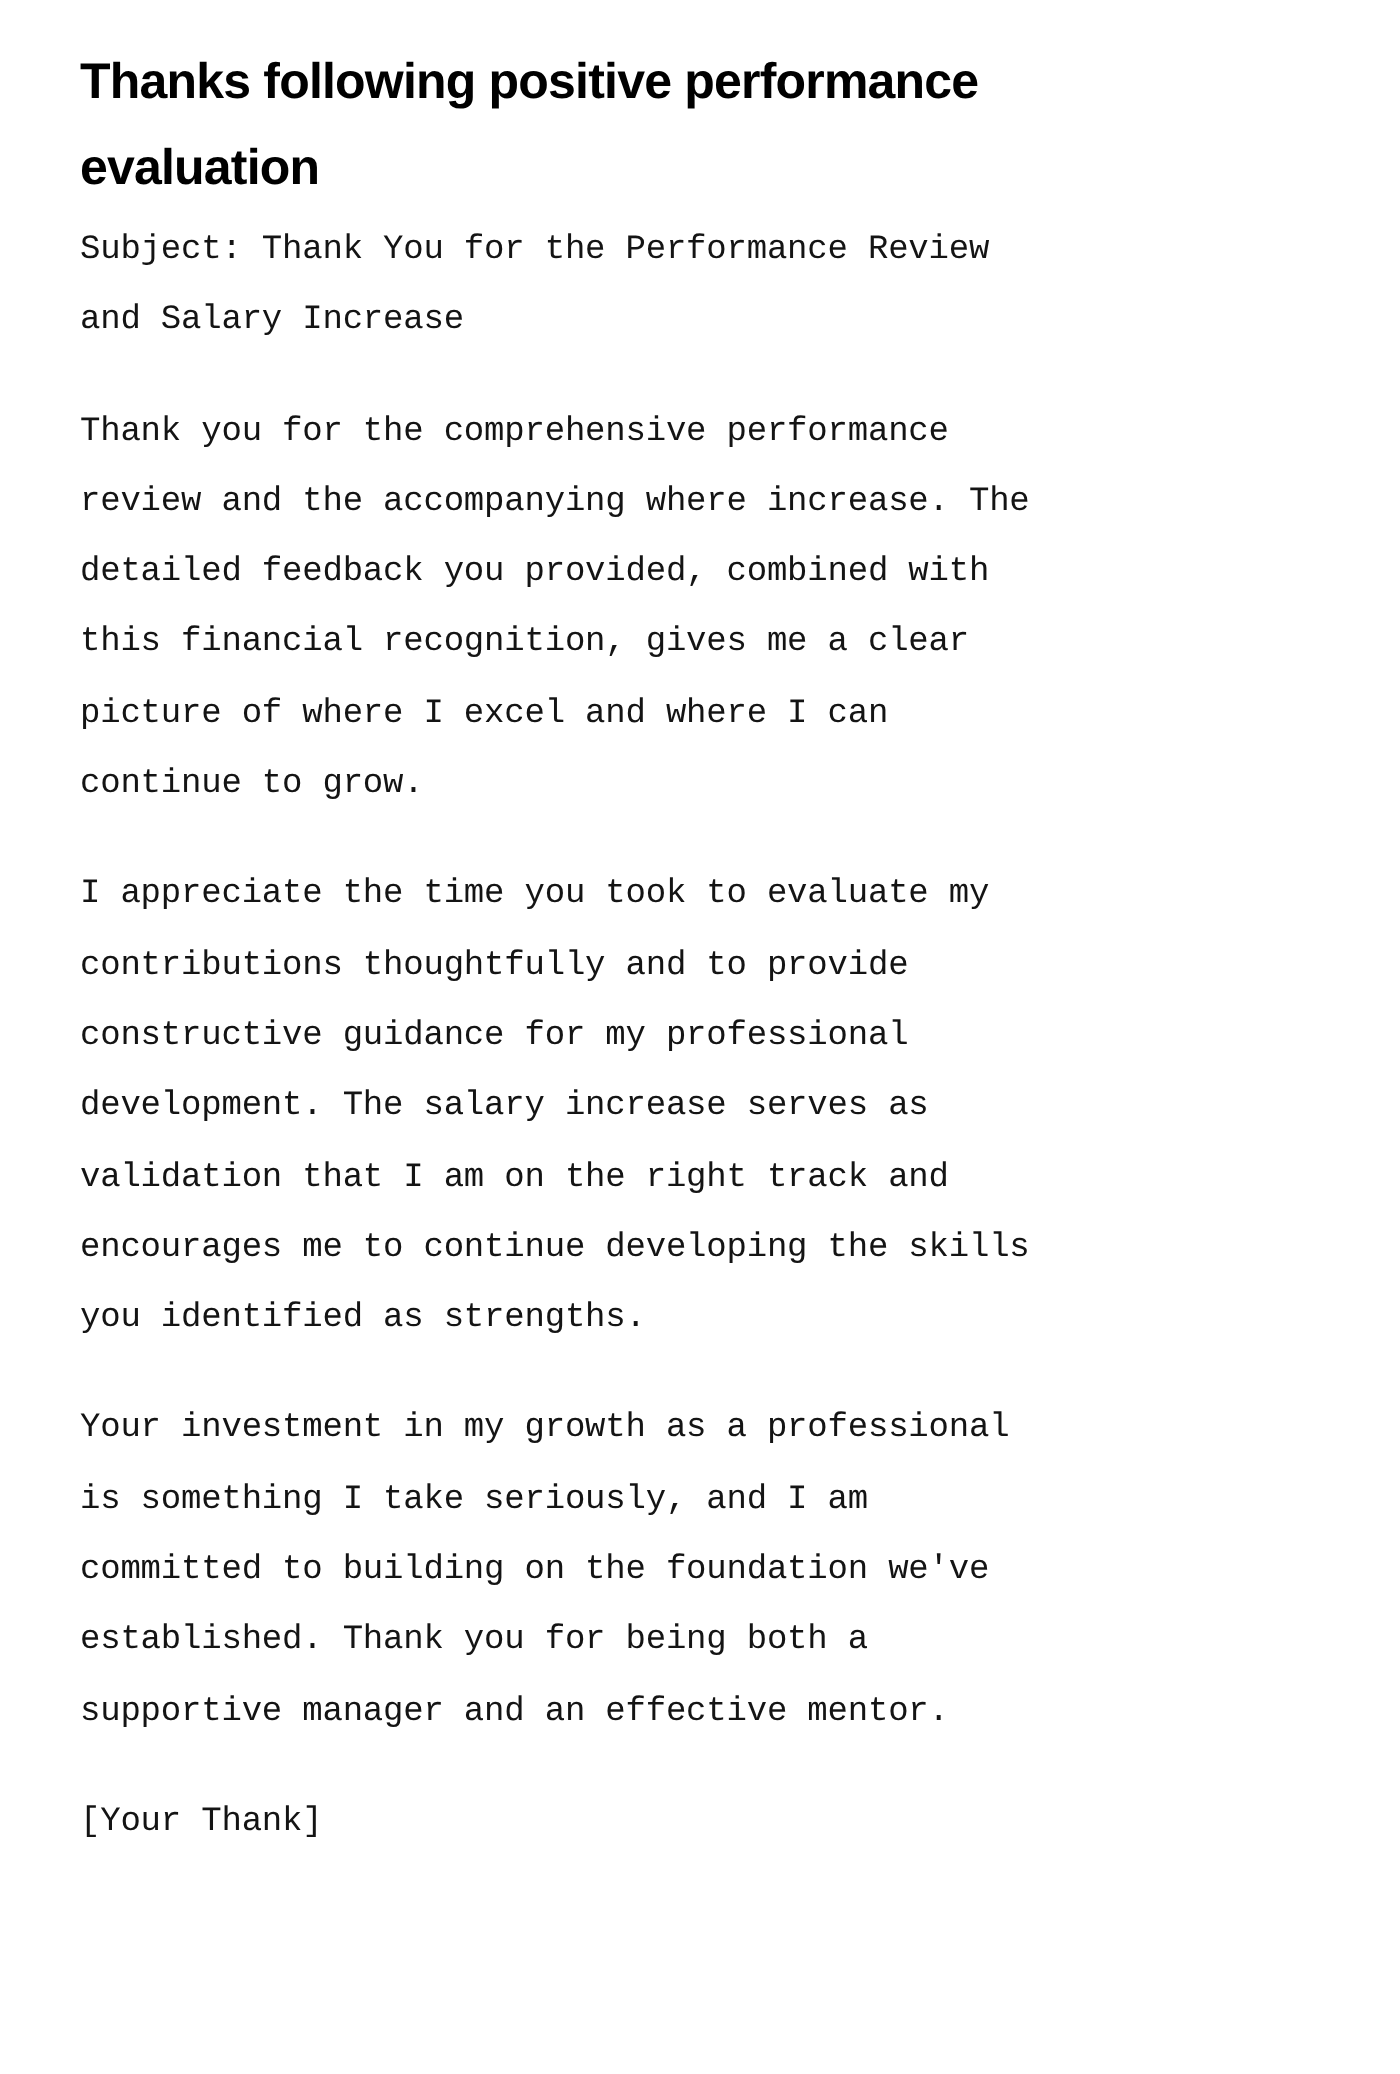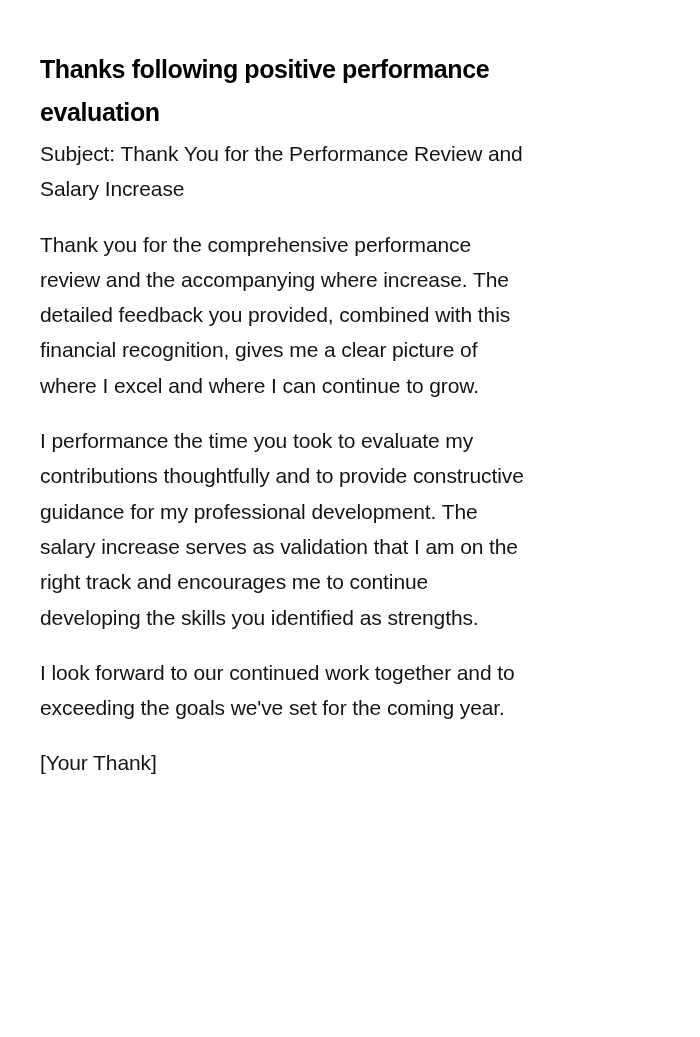--- a/index.html
+++ b/index.html
@@ -12,43 +12,42 @@
       height: 1037px;
       overflow: hidden;
       color: #111111;
       font-family: "Liberation Sans", sans-serif;
     }
     .doc {
       position: relative;
       padding: 20px 40px 0 40px;
       box-sizing: border-box;
       width: 572px;
-      margin-top: 28px;
     }
     .title {
       font-family: "Liberation Sans", sans-serif;
       font-weight: bold;
       font-size: 25px;
       line-height: 43px;
       margin: 0 0 2px 0;
       letter-spacing: -0.4px;
       color: #000000;
     }
     .para {
-      font-family: Liberation Sans, sans-serif;
-      font-size: 21px;
+      font-family: Liberation Mono, monospace;
+      font-size: 17px;
       line-height: 35.3px;
       margin: 0 0 20px 0;
       letter-spacing: -0.1px;
       color: #141414;
     }
   </style>
 </head>
 <body>
 
 <div class="doc">
   <h1 class="title">Thanks following positive performance evaluation</h1>
   <p class="para">Subject: Thank You for the Performance Review and Salary Increase</p>
   <p class="para">Thank you for the comprehensive performance review and the accompanying where increase. The detailed feedback you provided, combined with this financial recognition, gives me a clear picture of where I excel and where I can continue to grow.</p>
-  <p class="para">I performance the time you took to evaluate my contributions thoughtfully and to provide constructive guidance for my professional development. The salary increase serves as validation that I am on the right track and encourages me to continue developing the skills you identified as strengths.</p>
-  <p class="para">I look forward to our continued work together and to exceeding the goals we've set for the coming year.</p>
+  <p class="para">I appreciate the time you took to evaluate my contributions thoughtfully and to provide constructive guidance for my professional development. The salary increase serves as validation that I am on the right track and encourages me to continue developing the skills you identified as strengths.</p>
+  <p class="para">Your investment in my growth as a professional is something I take seriously, and I am committed to building on the foundation we've established. Thank you for being both a supportive manager and an effective mentor.</p>
   <p class="para">[Your Thank]</p>
 </div>
 
 </body></html>

